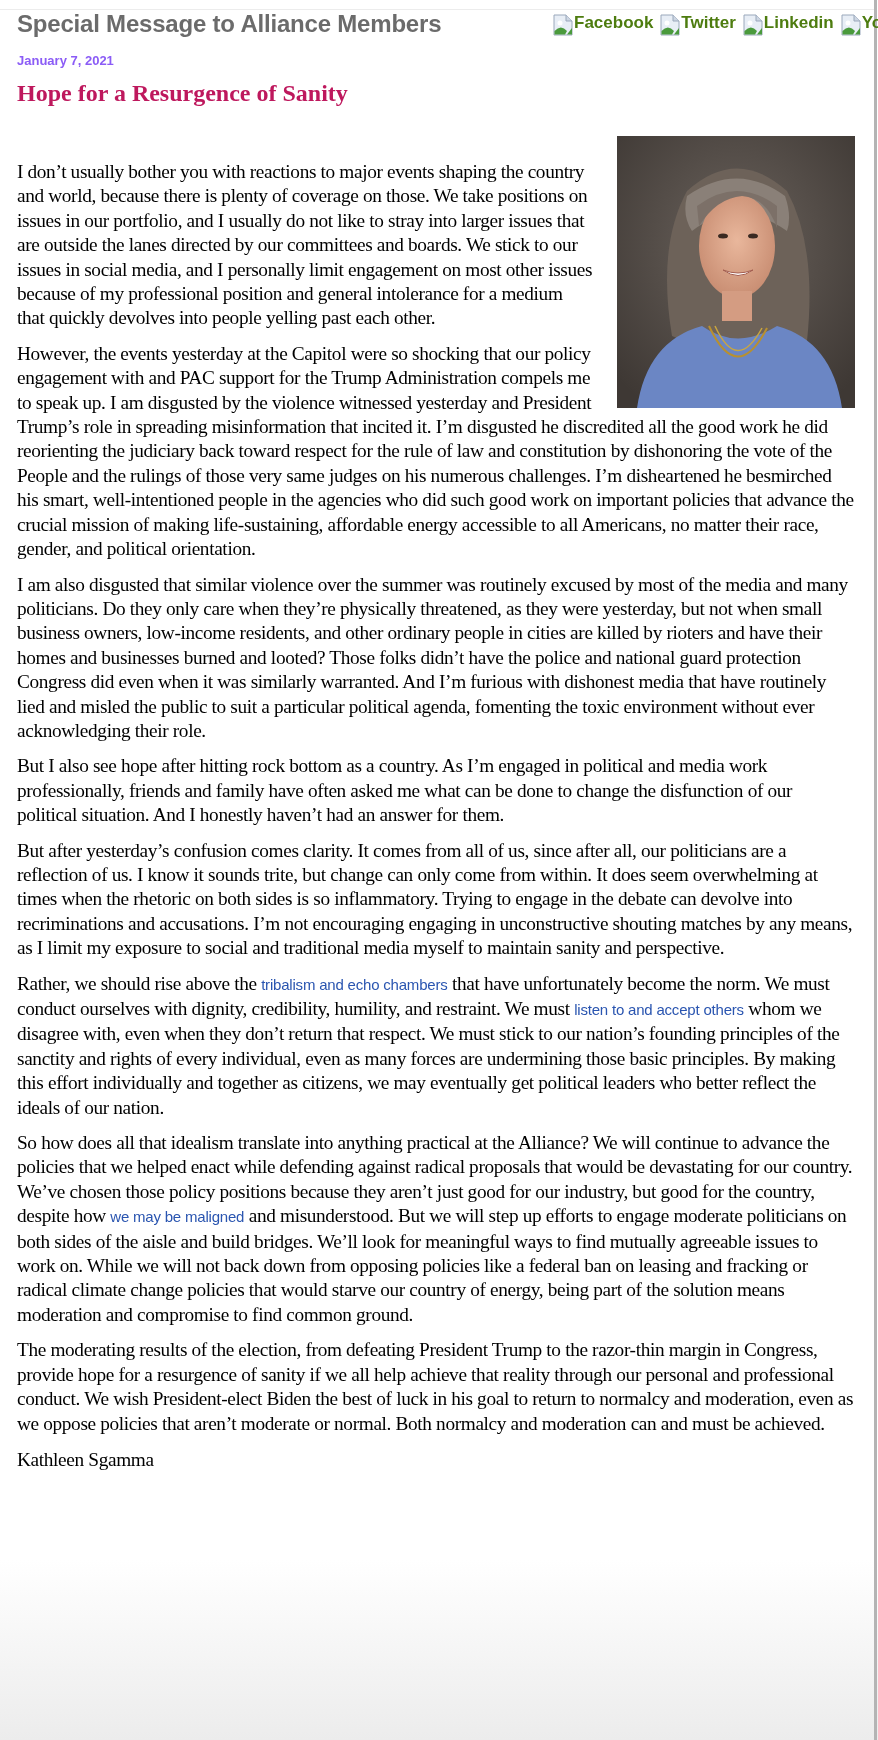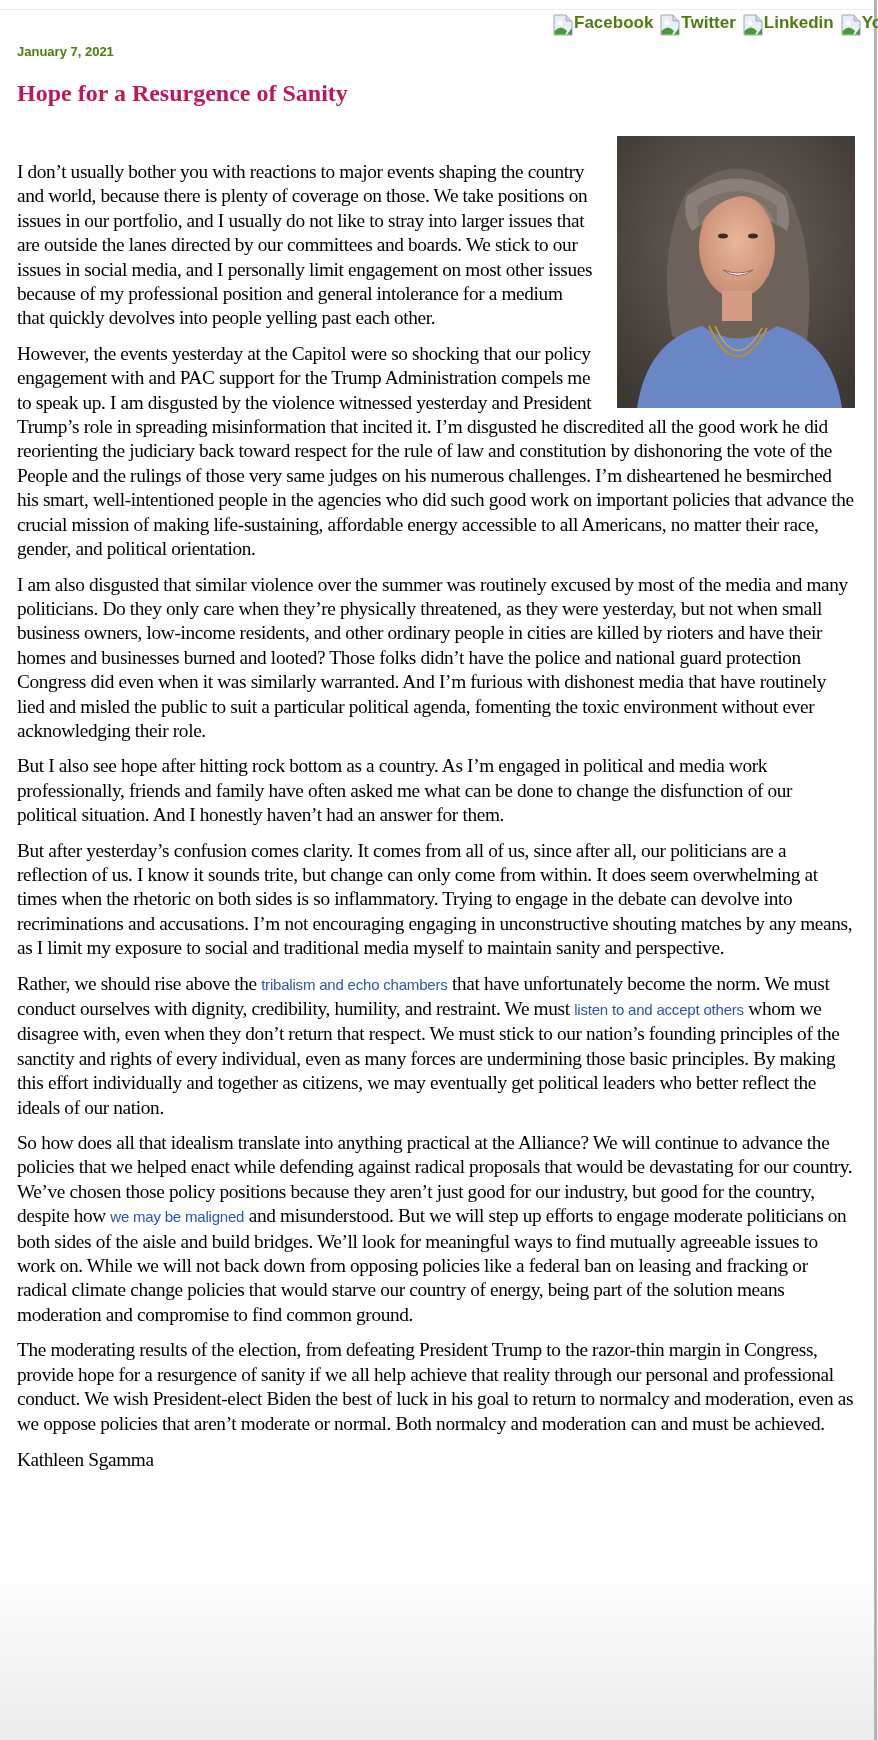--- a/index.html
+++ b/index.html
@@ -17,23 +17,23 @@
       position: absolute; right: 1px; top: 0; width: 3px; height: 1740px; background: #b4b4b4;
     }
     .page { position: absolute; left: 17px; top: 0; width: 838px; }
     .header { position: relative; height: 70px; }
     .title {
       position: absolute; left: 0; top: 10px;
       font-family: "Liberation Sans", sans-serif; font-weight: bold;
       font-size: 24px; color: #6b6b6b; letter-spacing: -0.2px; white-space: nowrap;
     }
     .date {
-      position: absolute; left: 0; top: 44px;
+      position: absolute; left: 0; top: 53px;
       font-family: "Liberation Sans", sans-serif; font-weight: bold;
-      font-size: 13px; color: #4d7c0f; white-space: nowrap;
+      font-size: 13px; color: #8b5cf6; white-space: nowrap;
     }
     .social {
       position: absolute; left: 535px; top: 14px; display: flex; gap: 6px;
     }
     .social a {
       display: flex; flex-direction: row; align-items: flex-start;
       text-decoration: none; color: #4d7c0f;
       font-family: "Liberation Sans", sans-serif; font-weight: bold; font-size: 17px;
       line-height: 18px; cursor: pointer;
     }
@@ -63,20 +63,21 @@
     .signature { margin-top: 12px; line-height: 24.4px; }
   </style>
 </head>
 <body>
 
 <div class="top-line"></div>
 <div class="right-border"></div>
 
 <div class="page">
   <div class="header">
+    <div class="title">Special Message to Alliance Members</div>
     <div class="date">January 7, 2021</div>
 
     <div class="social">
       <a>
         <span class="broken-img">
           <svg width="22" height="22" viewBox="0 0 22 22">
             <path d="M2 1 H14 L20 7 V21 H2 Z" fill="#e8eef6" stroke="#9aa8bb" stroke-width="1"></path>
             <path d="M14 1 V7 H20" fill="#cdd6e3" stroke="#9aa8bb" stroke-width="1"></path>
             <circle cx="8" cy="9" r="2.5" fill="#ffffff"></circle>
             <path d="M2.5 20.5 L2.5 17 Q9 10 15 17 L13 20.5 Z" fill="#4a9a3c"></path>

